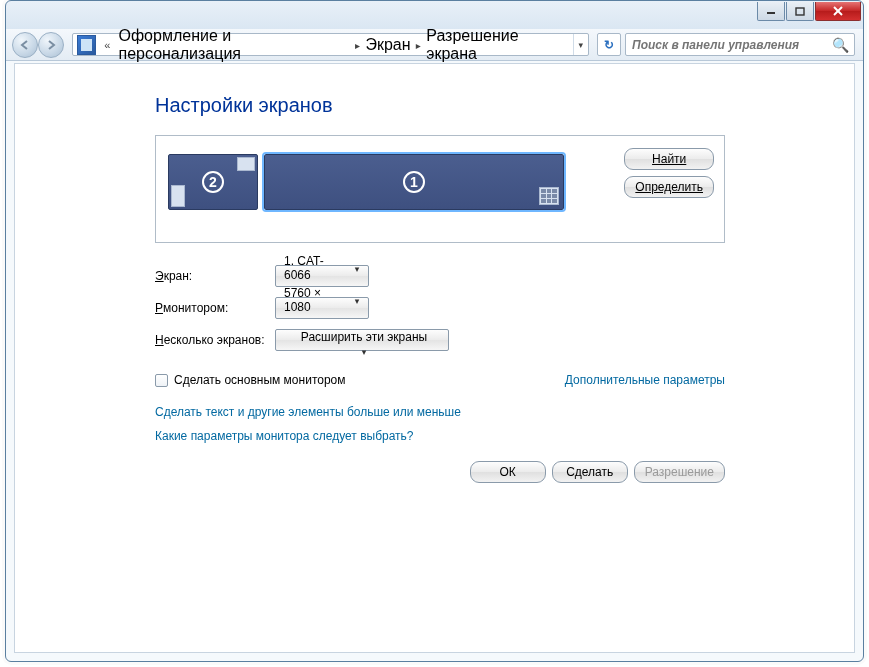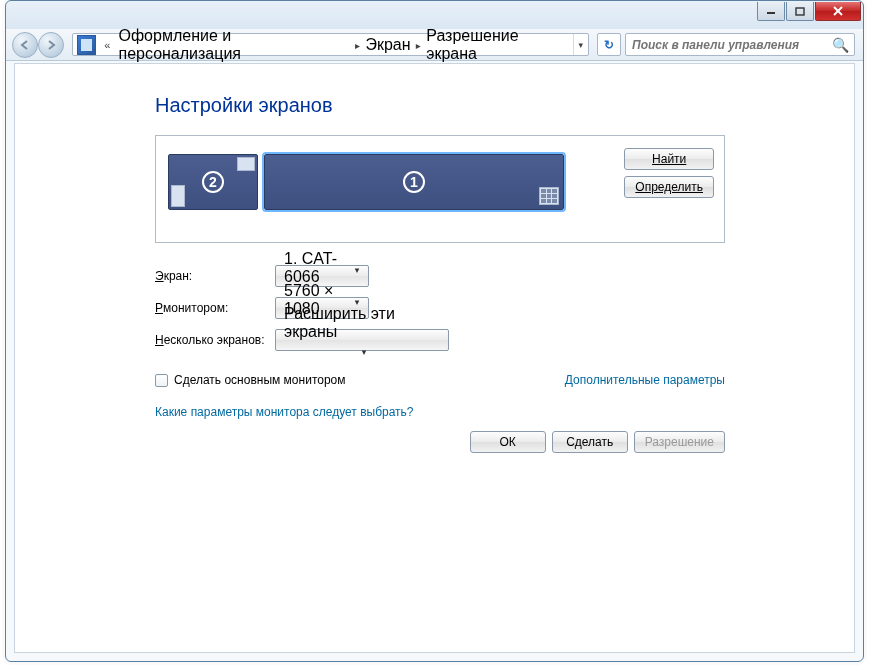--- a/index.html
+++ b/index.html
@@ -237,21 +237,21 @@
   .side-buttons {
     position: absolute;
     right: 10px; top: 12px;
     display: flex; flex-direction: column; gap: 6px;
   }
   .win7-btn {
     min-width: 86px;
     height: 22px;
     padding: 0 10px;
     border: 1px solid #8a9aaa;
-    border-radius: 3px;
+    border-radius: 9px;
     background: linear-gradient(#fdfdfd, #ececec 48%, #e0e0e0 52%, #f2f2f2);
     font-size: 12px;
     cursor: default;
     text-align: center;
     line-height: 20px;
   }
   .win7-btn.disabled { color: #9a9a9a; }
 
   .form-rows { width: 570px; }
   .form-row {
@@ -265,23 +265,22 @@
     color: #000;
   }
   .form-label u { text-decoration: underline; }
   .combo {
     height: 22px;
     border: 1px solid #8a9aaa;
     border-radius: 2px;
     background: linear-gradient(#fdfdfd, #ececec 48%, #e4e4e4 52%, #f6f6f6);
     display: flex; align-items: center;
     padding: 0 4px 16px 8px;
-    font-size: 16px;
+    font-size: 12px;
     position: relative;
-    justify-content: center;
   }
   .combo .cv { flex: 1; }
   .combo .caret {
     width: 14px; text-align: center;
   }
   .combo .caret::before { content: "▾"; font-size: 9px; color: #333; }
   .combo.w1 { width: 94px; }
   .combo.w2 { width: 94px; }
   .combo.w3 { width: 174px; flex-direction: column; }
 
@@ -307,21 +306,21 @@
   }
   .link-block {
     margin-bottom: 10px;
   }
 
   .bottom-btns {
     width: 570px;
     display: flex;
     justify-content: flex-end;
     gap: 6px;
-    margin-top: 12px;
+    margin-top: 18px;
   }
   .bottom-btns .win7-btn { min-width: 76px; }
 </style>
 </head>
 <body>
 
 <div class="window-frame">
 
   <div class="titlebar">
     <div class="win-btn">
@@ -436,20 +435,23 @@
 
       <div class="chk-row">
         <div class="chk-left">
           <div class="chkbox"></div>
           <span>Сделать основным монитором</span>
         </div>
         <span class="link">Дополнительные параметры</span>
       </div>
 
       <div class="link-block">
+        <span class="link">Сделать текст и другие элементы больше или меньше</span>
+      </div>
+      <div class="link-block">
         <span class="link">Какие параметры монитора следует выбрать?</span>
       </div>
 
       <div class="bottom-btns">
         <div class="win7-btn">ОК</div>
         <div class="win7-btn">Сделать</div>
         <div class="win7-btn disabled"><span>Разрешение</span></div>
       </div>
 
     </div>

